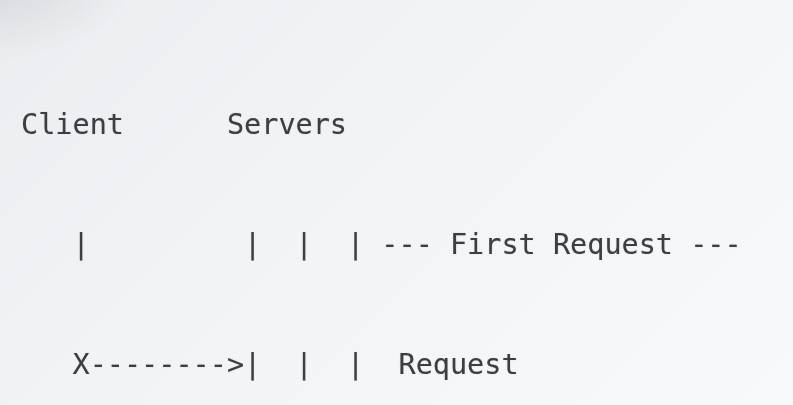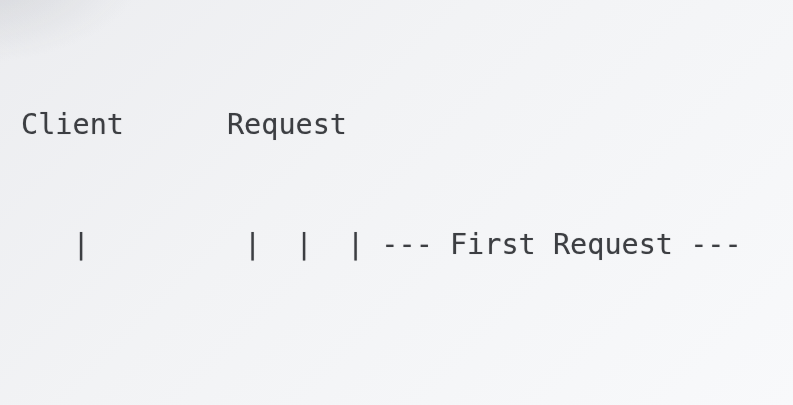--- a/index.html
+++ b/index.html
@@ -27,21 +27,22 @@
   }
   .row {
     white-space: pre;
     height: 40px;
   }
 </style>
 </head>
 <body>
 
 <div class="diagram">
-  <div class="row">Client      Request</div>
+  <div class="row">Client      Servers</div>
   <div class="row">   |         |  |  | --- First Request ---</div>
+  <div class="row">   X--------&gt;|  |  |  Request</div>
   
   
   
   
   
   
 </div>
 
 </body></html>

